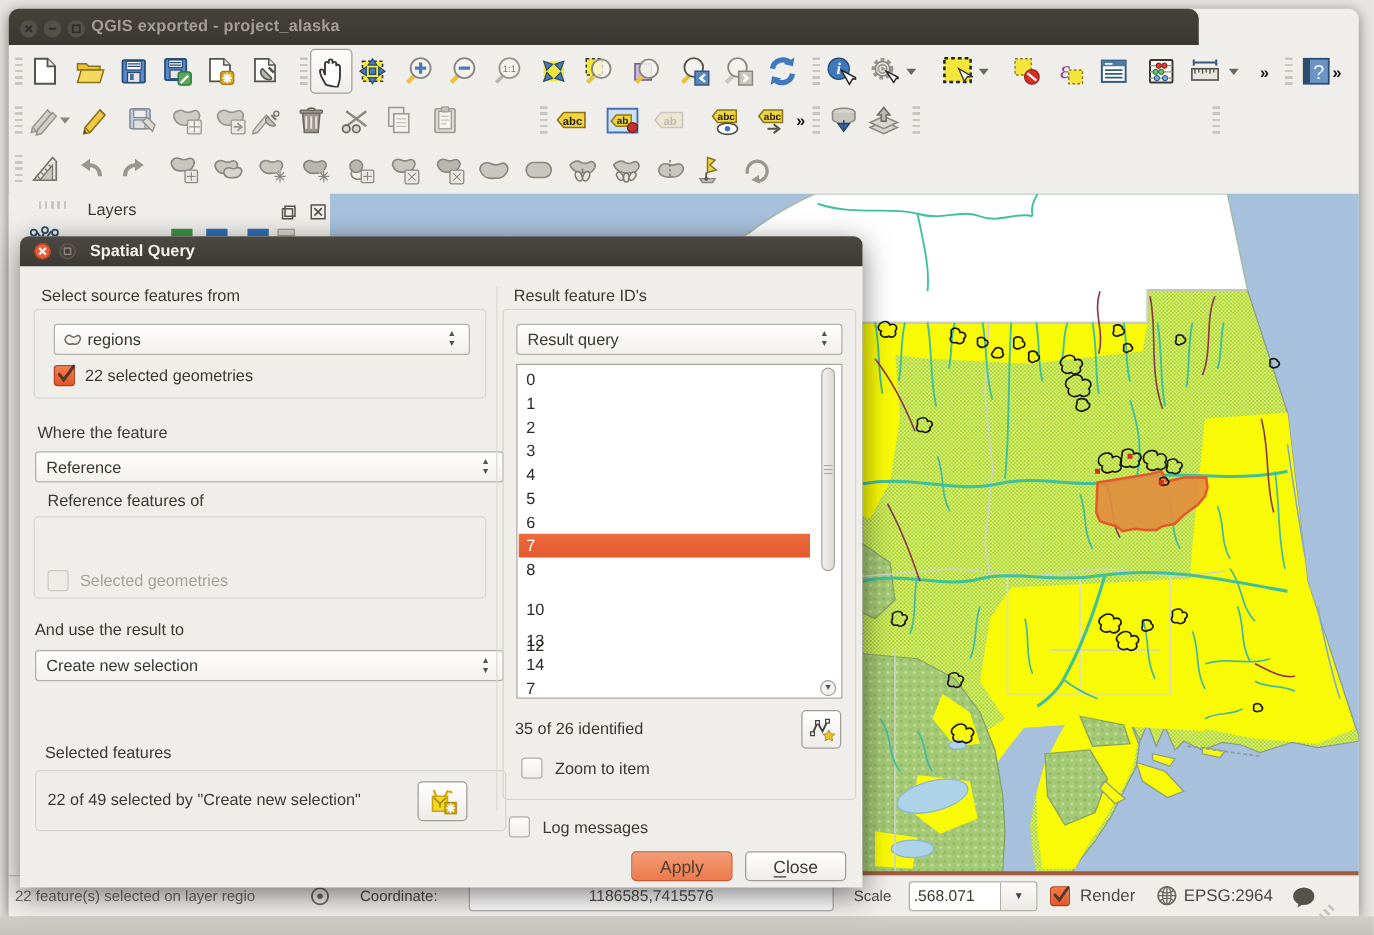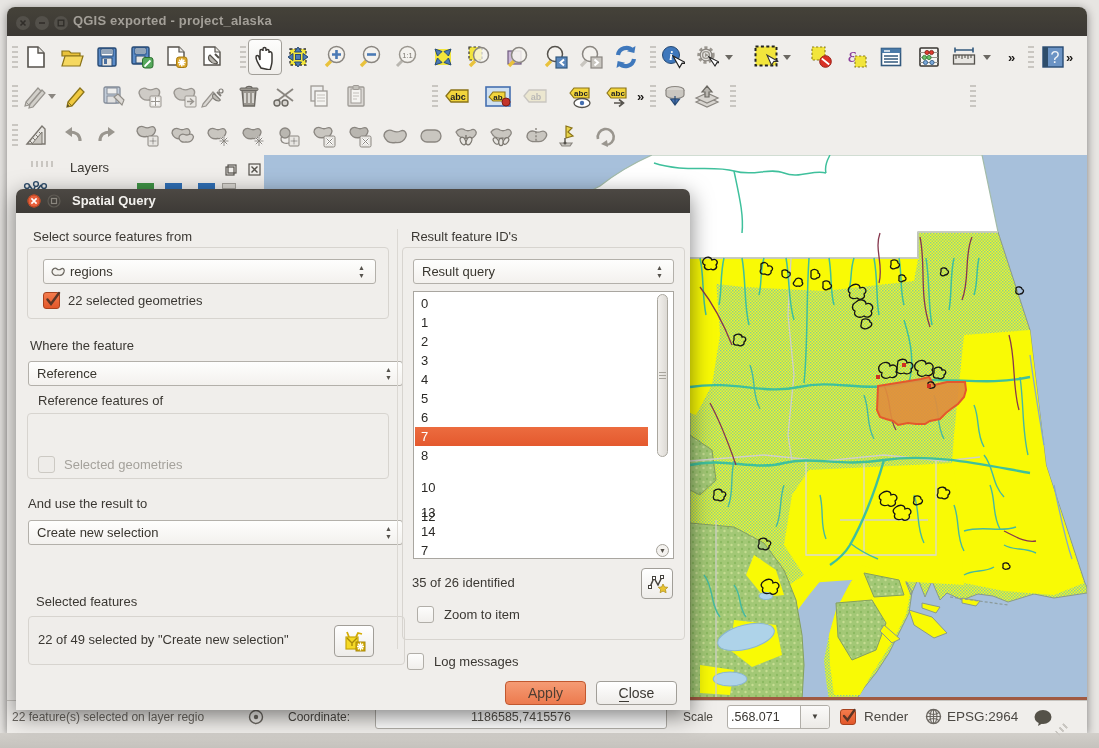--- a/index.html
+++ b/index.html
@@ -1,21 +1,21 @@
 <!DOCTYPE html>
 <html><head><meta charset="utf-8">
 <style>
   html,body{margin:0;padding:0;}
   body{width:1099px;height:748px;overflow:hidden;font-family:"Liberation Sans",sans-serif;}
   #stage{position:absolute;top:0;left:0;width:1099px;height:748px;background:#e7e5e2;}
   #stage *{position:absolute;box-sizing:border-box;}
   #stage span{position:static;}
   #deskbottom{left:0;top:733px;width:1099px;height:15px;background:linear-gradient(#d2cfca,#c5c2bd);}
   #win{left:7px;top:7px;width:1080px;height:726px;background:#f0eeeb;border-radius:8px 8px 3px 3px;box-shadow:0 2px 10px rgba(0,0,0,.45);}
-  #titlebar{left:0;top:0;width:1080px;height:29px;background:linear-gradient(#454239,#3b3834);border-radius:8px 8px 0 0;}
+  #titlebar{left:0;top:0;width:952px;height:29px;background:linear-gradient(#454239,#3b3834);border-radius:8px 8px 0 0;}
   .wbtn{top:9px;width:14px;height:14px;border-radius:50%;background:#53504a;}
   .wbtn svg{position:absolute;left:0;top:0;}
   #wtitle{left:66px;top:6px;font-size:13px;font-weight:bold;color:#a39f98;letter-spacing:.2px;}
   
   .grip{width:6px;height:22px;background:repeating-linear-gradient(to bottom,#c9c6c1 0 2px,transparent 2px 5px);}
   .gripv{height:6px;width:22px;background:repeating-linear-gradient(to right,#c9c6c1 0 2px,transparent 2px 5px);}
   .ic{width:24px;height:24px;}
   .ic svg{position:absolute;left:0;top:0;}
   .arr{width:10px;height:24px;color:#6b6862;font-size:8px;line-height:24px;}
   .chev{font-size:13px;font-weight:bold;color:#1c1a18;}

